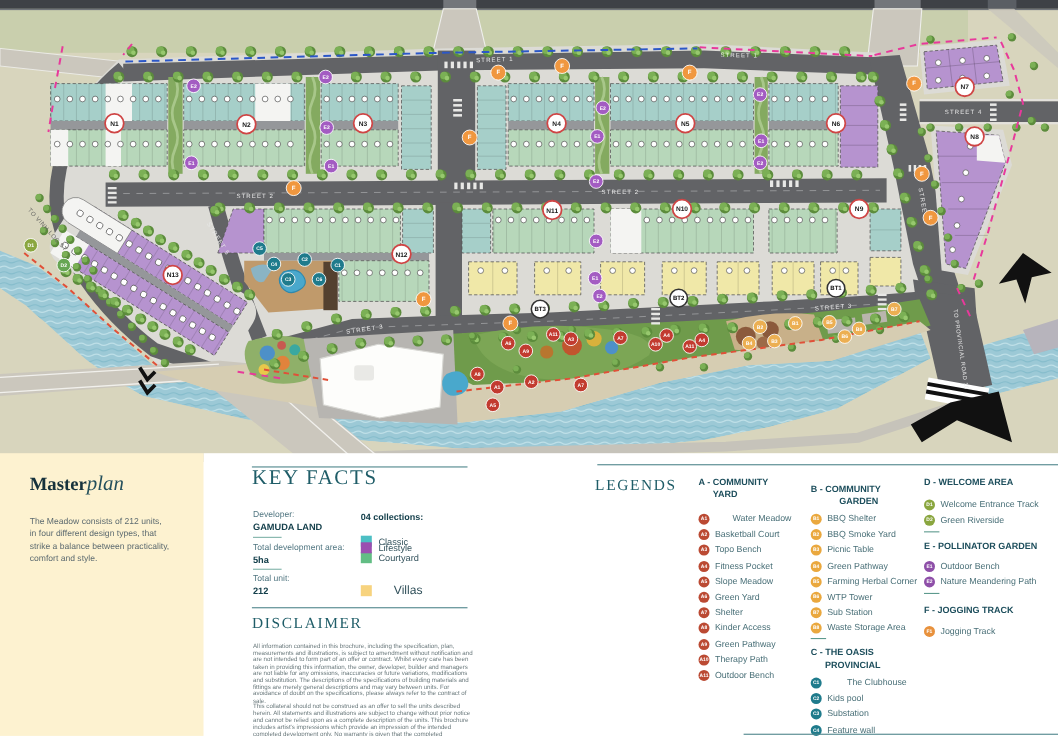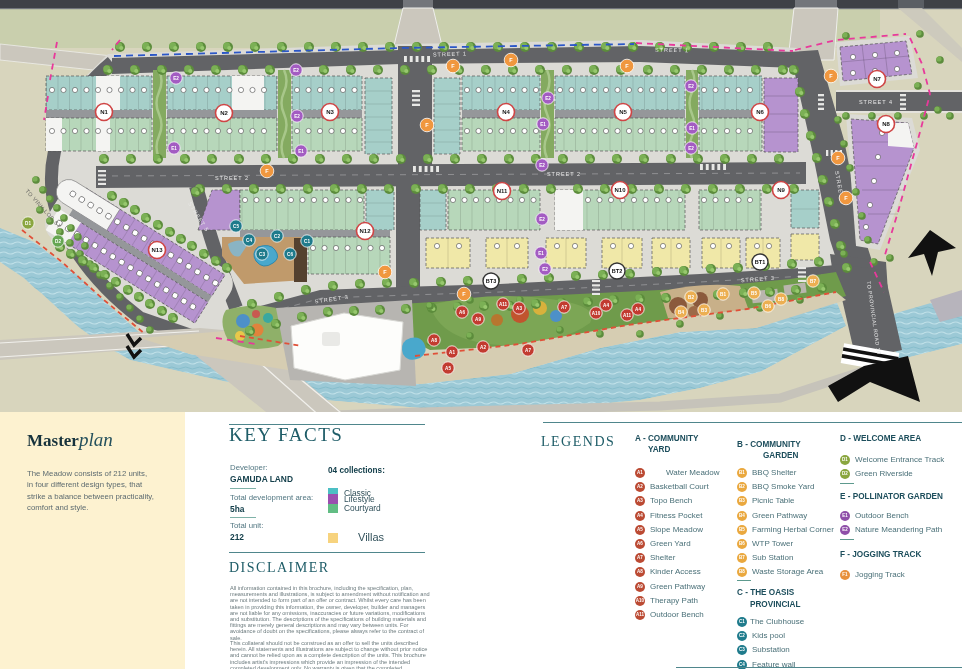--- a/index.html
+++ b/index.html
@@ -1105,21 +1105,21 @@
 <div style="position:absolute;left:737px;top:534px;width:150px;height:14px"><span style="display:inline-block;width:10px;height:10px;border-radius:50%;background:#eaa83e;color:#fff;font-size:4.5px;font-weight:bold;text-align:center;line-height:10px;vertical-align:middle">B6</span><span style="font-size:8px;color:#4a7078;margin-left:5px;vertical-align:middle">WTP Tower</span></div>
 
 <div style="position:absolute;left:737px;top:548px;width:150px;height:14px"><span style="display:inline-block;width:10px;height:10px;border-radius:50%;background:#eaa83e;color:#fff;font-size:4.5px;font-weight:bold;text-align:center;line-height:10px;vertical-align:middle">B7</span><span style="font-size:8px;color:#4a7078;margin-left:5px;vertical-align:middle">Sub Station</span></div>
 
 <div style="position:absolute;left:737px;top:562px;width:150px;height:14px"><span style="display:inline-block;width:10px;height:10px;border-radius:50%;background:#eaa83e;color:#fff;font-size:4.5px;font-weight:bold;text-align:center;line-height:10px;vertical-align:middle">B8</span><span style="font-size:8px;color:#4a7078;margin-left:5px;vertical-align:middle">Waste Storage Area</span></div>
 
 <div style="position:absolute;left:737px;top:580px;width:14px;height:1px;background:#5d9a8e"></div>
 
 <div style="position:absolute;left:737px;top:587px;font-size:8.2px;font-weight:bold;color:#1d4e5c;line-height:12px">C - THE OASIS<br><span style="margin-left:13px">PROVINCIAL</span></div>
 
-<div style="position:absolute;left:737px;top:612px;width:150px;height:14px"><span style="display:inline-block;width:10px;height:10px;border-radius:50%;background:#1f7b8c;color:#fff;font-size:4.5px;font-weight:bold;text-align:center;line-height:10px;vertical-align:middle">C1</span><span style="font-size:8px;color:#4a7078;margin-left:3px;vertical-align:middle">The Clubhouse</span></div>
+<div style="position:absolute;left:737px;top:612px;width:150px;height:14px"><span style="display:inline-block;width:10px;height:10px;border-radius:50%;background:#1f7b8c;color:#fff;font-size:4.5px;font-weight:bold;text-align:center;line-height:10px;vertical-align:middle">C1</span><span style="font-size:8px;color:#4a7078;margin-left:23px;vertical-align:middle">The Clubhouse</span></div>
 
 <div style="position:absolute;left:737px;top:626px;width:150px;height:14px"><span style="display:inline-block;width:10px;height:10px;border-radius:50%;background:#1f7b8c;color:#fff;font-size:4.5px;font-weight:bold;text-align:center;line-height:10px;vertical-align:middle">C2</span><span style="font-size:8px;color:#4a7078;margin-left:5px;vertical-align:middle">Kids pool</span></div>
 
 <div style="position:absolute;left:737px;top:640px;width:150px;height:14px"><span style="display:inline-block;width:10px;height:10px;border-radius:50%;background:#1f7b8c;color:#fff;font-size:4.5px;font-weight:bold;text-align:center;line-height:10px;vertical-align:middle">C3</span><span style="font-size:8px;color:#4a7078;margin-left:5px;vertical-align:middle">Substation</span></div>
 
 <div style="position:absolute;left:737px;top:655px;width:150px;height:14px"><span style="display:inline-block;width:10px;height:10px;border-radius:50%;background:#1f7b8c;color:#fff;font-size:4.5px;font-weight:bold;text-align:center;line-height:10px;vertical-align:middle">C4</span><span style="font-size:8px;color:#4a7078;margin-left:5px;vertical-align:middle">Feature wall</span></div>
 
 <div style="position:absolute;left:840px;top:434px;font-size:8.2px;font-weight:bold;color:#1d4e5c">D - WELCOME AREA</div>
 
 <div style="position:absolute;left:840px;top:450px;width:150px;height:14px"><span style="display:inline-block;width:10px;height:10px;border-radius:50%;background:#8aa63f;color:#fff;font-size:4.5px;font-weight:bold;text-align:center;line-height:10px;vertical-align:middle">D1</span><span style="font-size:8px;color:#4a7078;margin-left:5px;vertical-align:middle">Welcome Entrance Track</span></div>

